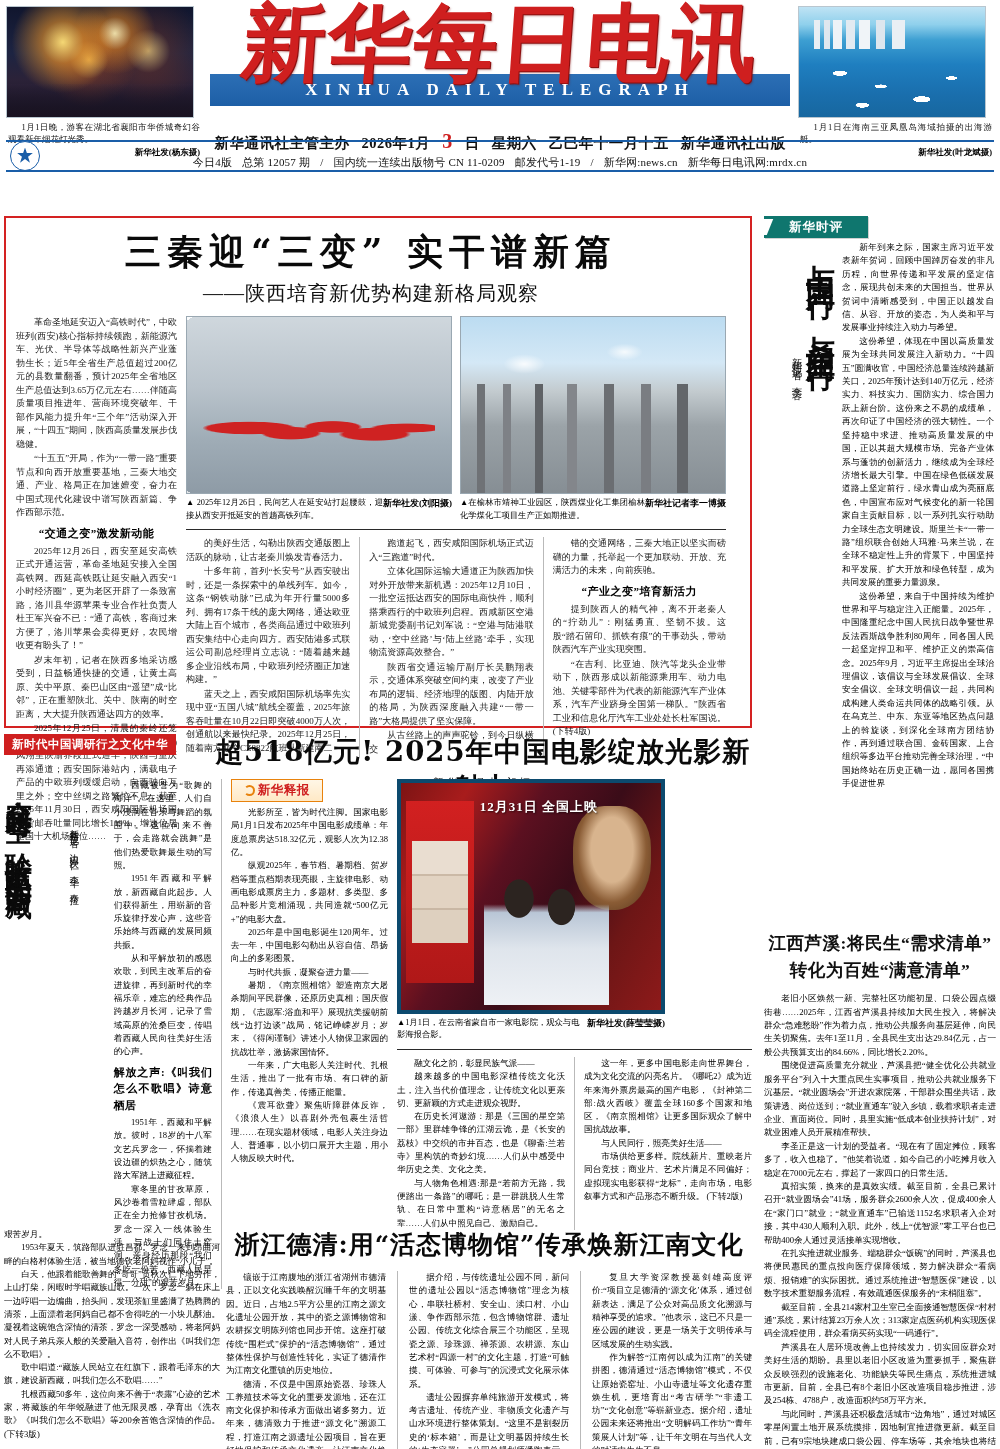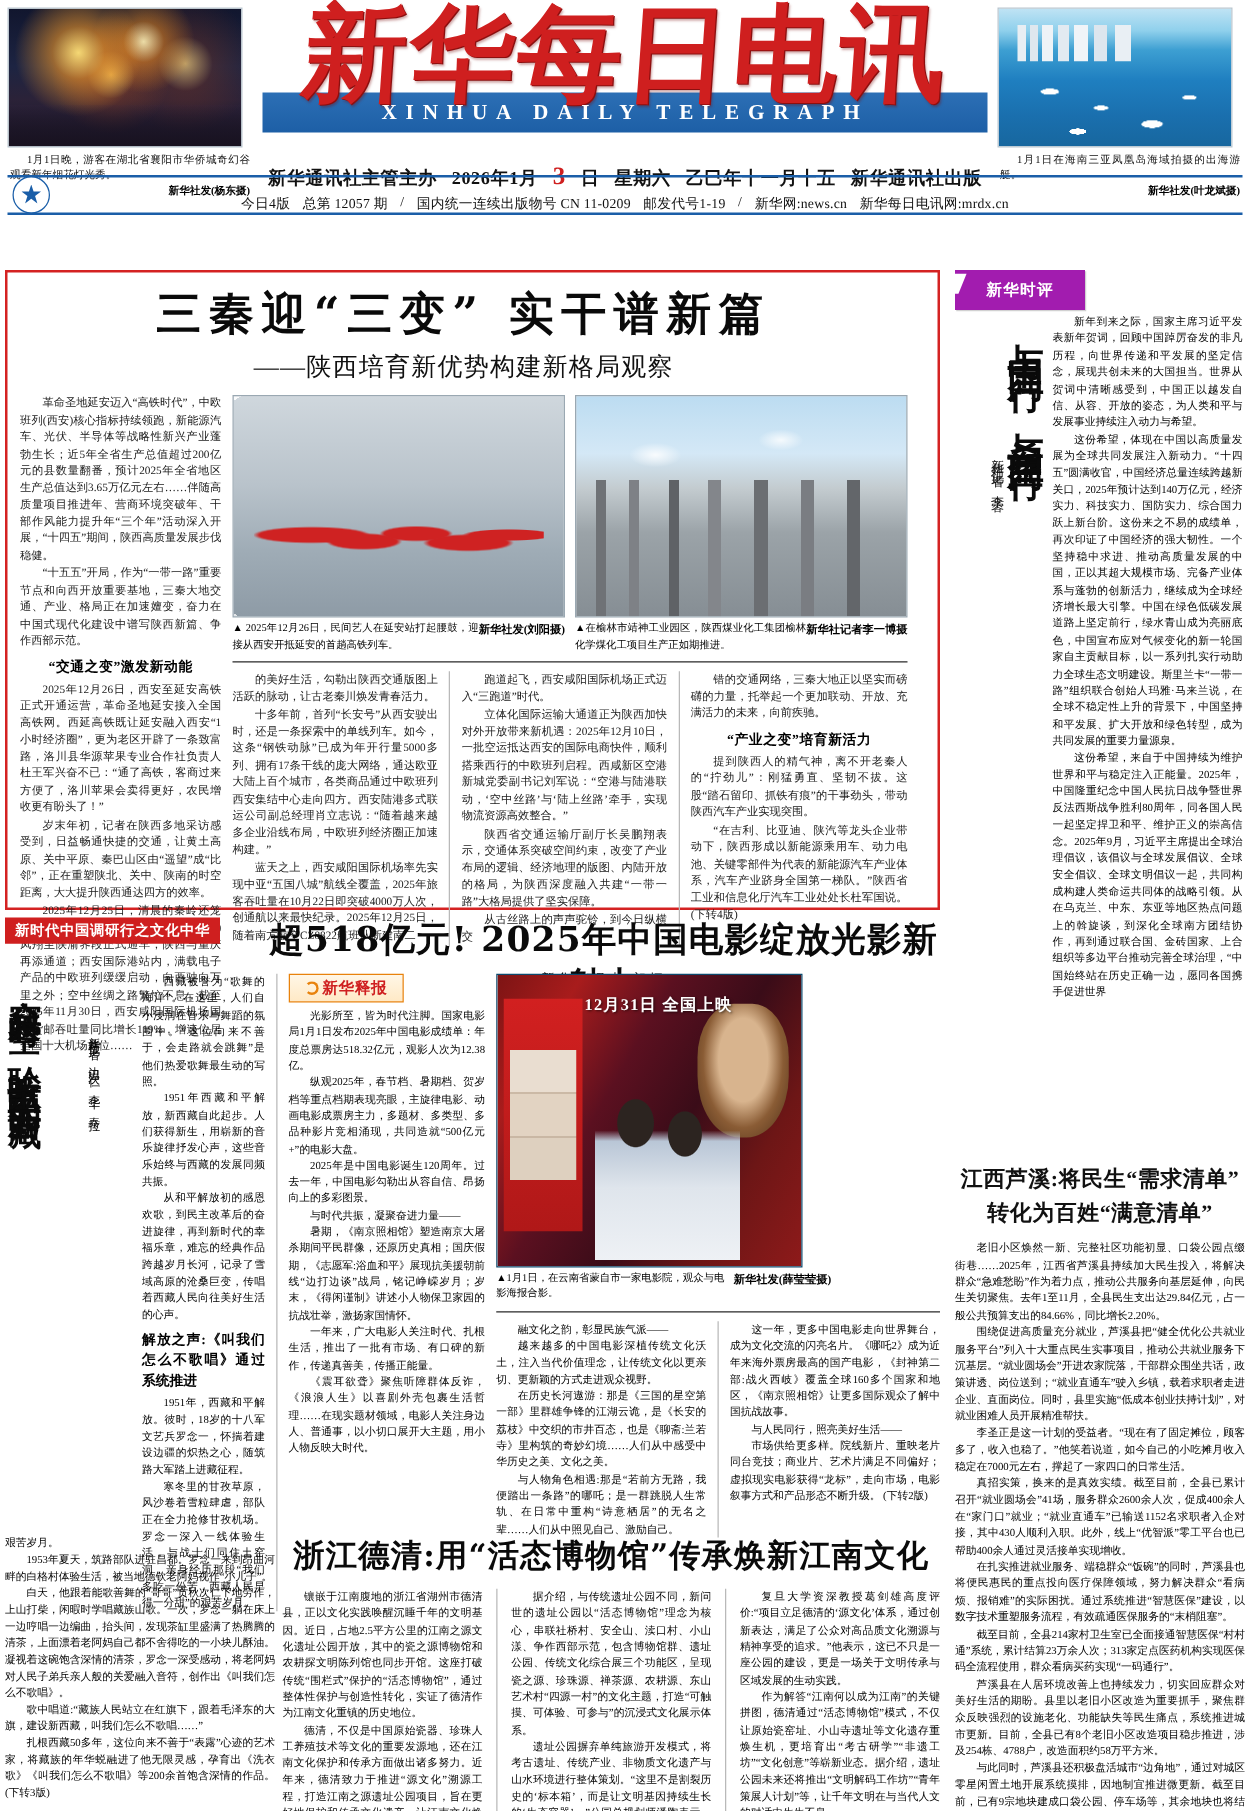--- a/index.html
+++ b/index.html
@@ -152,21 +152,21 @@
   .cap-row { display:flex; gap:8px; margin-top:3px; }
   .cap { width:266px; font-size:8.3px; line-height:1.5; text-align:justify; }
   .cap b { float:right; font-size:9px; }
   .mid-cols { display:flex; gap:9px; margin-top:5px; }
   .mid-col { width:165px; }
   .mid-col.wide { width:174px; }
 
   
   .comm { position:absolute; left:764px; top:216px; width:232px; height:690px; }
   .badge-xhsp {
-    width:104px; height:32px; background:#a21caf; color:#fff; font-size:12.5px; font-weight:bold;
+    width:104px; height:22px; background:#0f766e; color:#fff; font-size:12.5px; font-weight:bold;
     display:flex; align-items:center; justify-content:center; letter-spacing:1px;
     position:relative; margin-bottom:3px; box-shadow: 1px 1px 0 rgba(0,0,0,.18);
   }
   .badge-xhsp::before{
     content:""; position:absolute; left:-6px; top:3px; width:12px; height:16px;
     background:#fff; transform: skewX(-22deg);
   }
   .comm-body { display:flex; gap:6px; }
   .comm-text { width:152px; font-size:8.6px; line-height:1.56; text-align:justify; }
   .comm-text p { text-indent:2em; }
@@ -214,21 +214,21 @@
   .ta-txt { writing-mode: vertical-rl; text-orientation: upright; font-size:9.5px; letter-spacing:2.5px; margin-top:42px; }
   .sub-head2 { font-weight:bold; font-size:11px; margin:5px 0 3px; line-height:1.5; }
   .badge-kuaibao {
     width:92px; height:23px; border:1.5px solid #e8820c; background:linear-gradient(180deg,#fff6e6,#ffe9c6);
     display:flex; align-items:center; justify-content:center; gap:3px;
     color:#cf1f1f; font-weight:bold; font-size:12.5px; letter-spacing:.5px; margin-bottom:4px;
   }
   .kb-ring { width:11px; height:11px; border:2px solid #e8820c; border-radius:50%; border-left-color:transparent;}
   .film-col { width:168px; font-size:8.6px; line-height:1.55; text-align:justify; }
   .film-col p { text-indent:2em; }
-  .film-photo { width:245px; height:235px; border:1px solid #0c4a6e; position:relative; overflow:hidden;padding-left:32px; }
+  .film-photo { width:268px; height:235px; border:4px solid #0c4a6e; position:relative; overflow:hidden;padding-left:32px; }
   .fp-bg {
     position:absolute; inset:0;
     background: linear-gradient(120deg,#7d1414 0%, #a81c1c 18%, #5b1020 38%, #3a0c18 58%, #6d1616 78%, #8e1a1a 100%);
   }
   .fp-banner {
     position:absolute; left:22%; top:4%; width:62%; height:13%;
     display:flex; align-items:center; justify-content:center;
     color:#fff; font-weight:bold; font-size:13px; letter-spacing:1px; text-shadow:1px 1px 2px rgba(0,0,0,.6);
   }
   .fp-left {
@@ -438,21 +438,21 @@
       </div>
 
       <div class="tibet-auth">
         <div class="ta-txt">新华社记者 边巴次仁 李华 泰拉</div>
       </div>
 
       <div class="tibet-col">
         <p>西藏被誉为“歌舞的海洋”。在这里，人们自小浸润在音乐与舞蹈的氛围中。“这位向来不善于，会走路就会跳舞”是他们热爱歌舞最生动的写照。</p>
         <p>1951年西藏和平解放，新西藏自此起步。人们获得新生，用崭新的音乐旋律抒发心声，这些音乐始终与西藏的发展同频共振。</p>
         <p>从和平解放初的感恩欢歌，到民主改革后的奋进旋律，再到新时代的幸福乐章，难忘的经典作品跨越岁月长河，记录了雪域高原的沧桑巨变，传唱着西藏人民向往美好生活的心声。</p>
-        <div class="sub-head2">解放之声:《叫我们怎么不歌唱》通过系统推进</div>
+        <div class="sub-head2">解放之声:《叫我们怎么不歌唱》诗意栖居</div>
         <p>1951年，西藏和平解放。彼时，18岁的十八军文艺兵罗念一，怀揣着建设边疆的炽热之心，随筑路大军踏上进藏征程。</p>
         <p>寒冬里的甘孜草原，风沙卷着雪粒肆虐，部队正在全力抢修甘孜机场。罗念一深入一线体验生活，与战士们同住土窑洞，亲身经历那段“我们多吃一份苦，西藏人民早得一分甜”的艰苦岁月。</p>
       </div>
       <div class="vrule"></div>
 
       <div class="film-col">
         <div class="badge-kuaibao">
           <span class="kb-ring"></span>
           <span>新华释报</span>
         </div>

